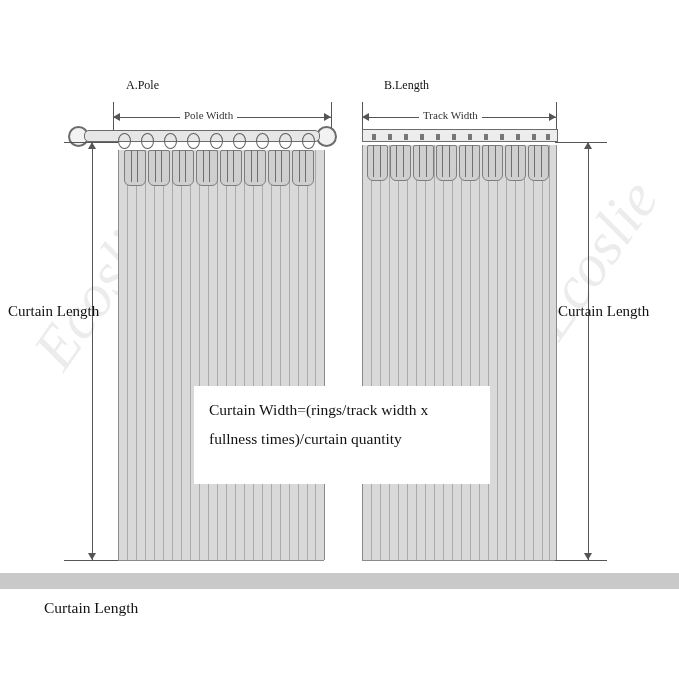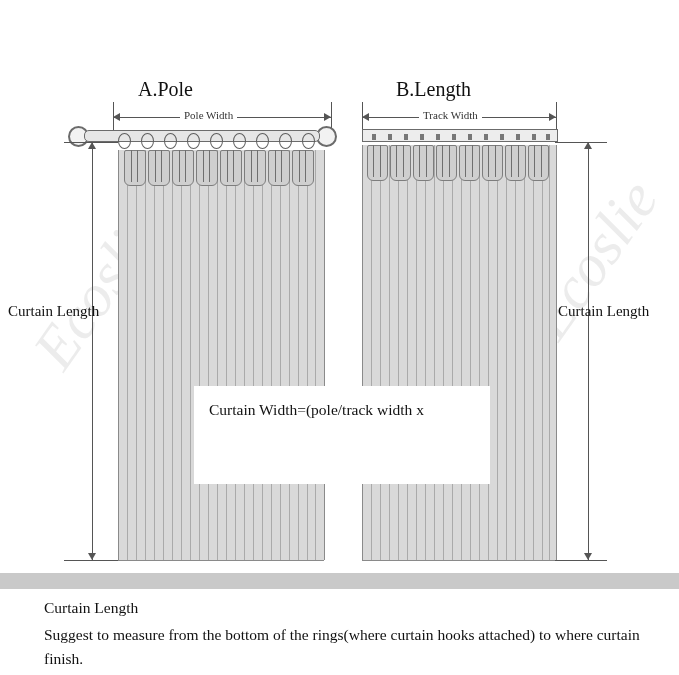--- a/index.html
+++ b/index.html
@@ -40,24 +40,23 @@
     text-align: center;
     font-size: 19px;
     font-weight: bold;
     letter-spacing: 0.5px;
     color: #111;
   }
 
   
   .panel-label {
     position: absolute;
-    font-size: 20px;
+    font-size: 12px;
     color: #111;
     white-space: nowrap;
-    margin-left: 12px;
   }
   #label-a { left: 126px; top: 78px; }
   #label-b { left: 384px; top: 78px; }
 
   
   .dim-h {
     position: absolute;
     height: 1px;
     background: #555;
   }
@@ -425,22 +424,22 @@
   <div class="pleat-line" style="left:541px; top:145px; height:32px;"></div>
 
   <div class="dim-h" style="left:555px; top:142px; width:52px;"></div>
   <div class="dim-h" style="left:555px; top:560px; width:52px;"></div>
   <div class="dim-v" style="left:588px; top:142px; height:418px;"></div>
   <div class="arrow-u" style="left:584px; top:142px;"></div>
   <div class="arrow-d" style="left:584px; top:553px;"></div>
   <div class="len-text" id="len-right">Curtain Length</div>
 
   <div id="formula-box">
-    <div class="line">Curtain Width=(pole/track width x</div>
+    <div class="line">Curtain Width=(rings/track width x</div>
+    <div class="line">fullness times)/curtain quantity</div>
   </div>
 
   <div id="footer">
     <div id="footer-bar"></div>
     <div id="footer-title">Curtain Length</div>
-    <div id="footer-body">Suggest to measure from the bottom of the rings(where curtain hooks attached) to where curtain finish.</div>
   </div>
 
 </div>
 
 </body></html>

